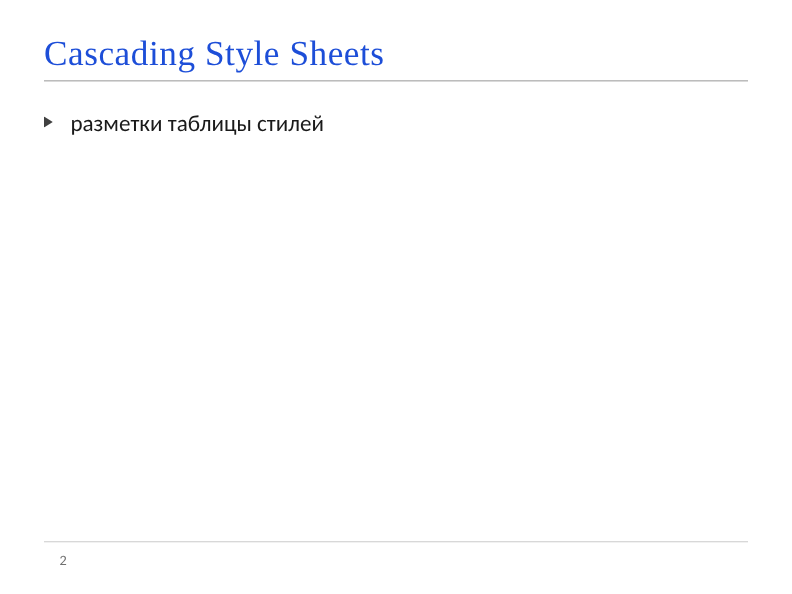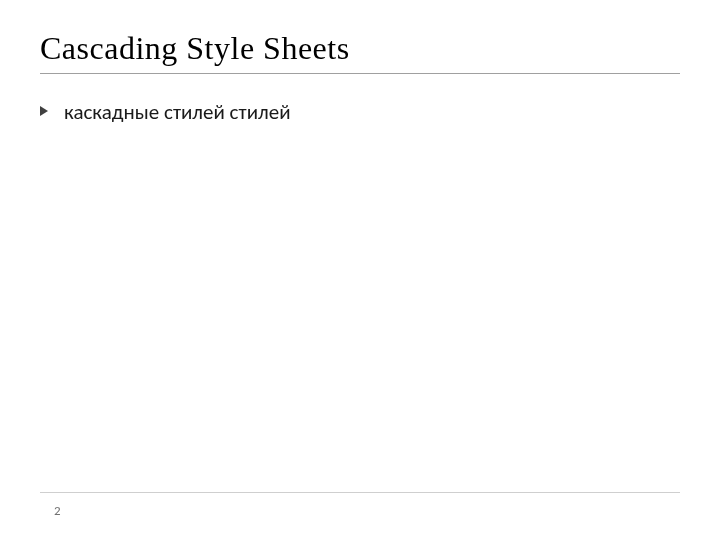--- a/index.html
+++ b/index.html
@@ -20,21 +20,21 @@
       height: 100%;
       position: relative;
     }
     .title-area {
       margin-bottom: 8px;
     }
     .title {
       font-family: "Palatino Linotype", "Book Antiqua", Palatino, Georgia, serif;
       font-size: 32px;
       font-weight: 400;
-      color: #000000;
+      color: #1d4ed8;
       letter-spacing: 0.5px;
     }
     .title-underline {
       border: none;
       border-top: 1px solid #a0a0a0;
       margin-top: 6px;
       width: 100%;
     }
     .content {
       padding-top: 16px;
@@ -86,21 +86,21 @@
     <hr class="title-underline">
   </div>
 
   <div class="content">
     <div class="bullet-item">
       <span class="bullet-icon">
         <svg width="8" height="10" viewBox="0 0 8 10">
             <polygon points="0,0 8,5 0,10" fill="#404040"></polygon>
           </svg>
       </span>
-      <span class="bullet-text">каскадные стилей стилей</span>
+      <span class="bullet-text">разметки таблицы стилей</span>
     </div>
 
   </div>
 
   <div class="footer">
     <hr class="footer-line">
     <div class="page-number">2</div>
   </div>
 </div>
 

